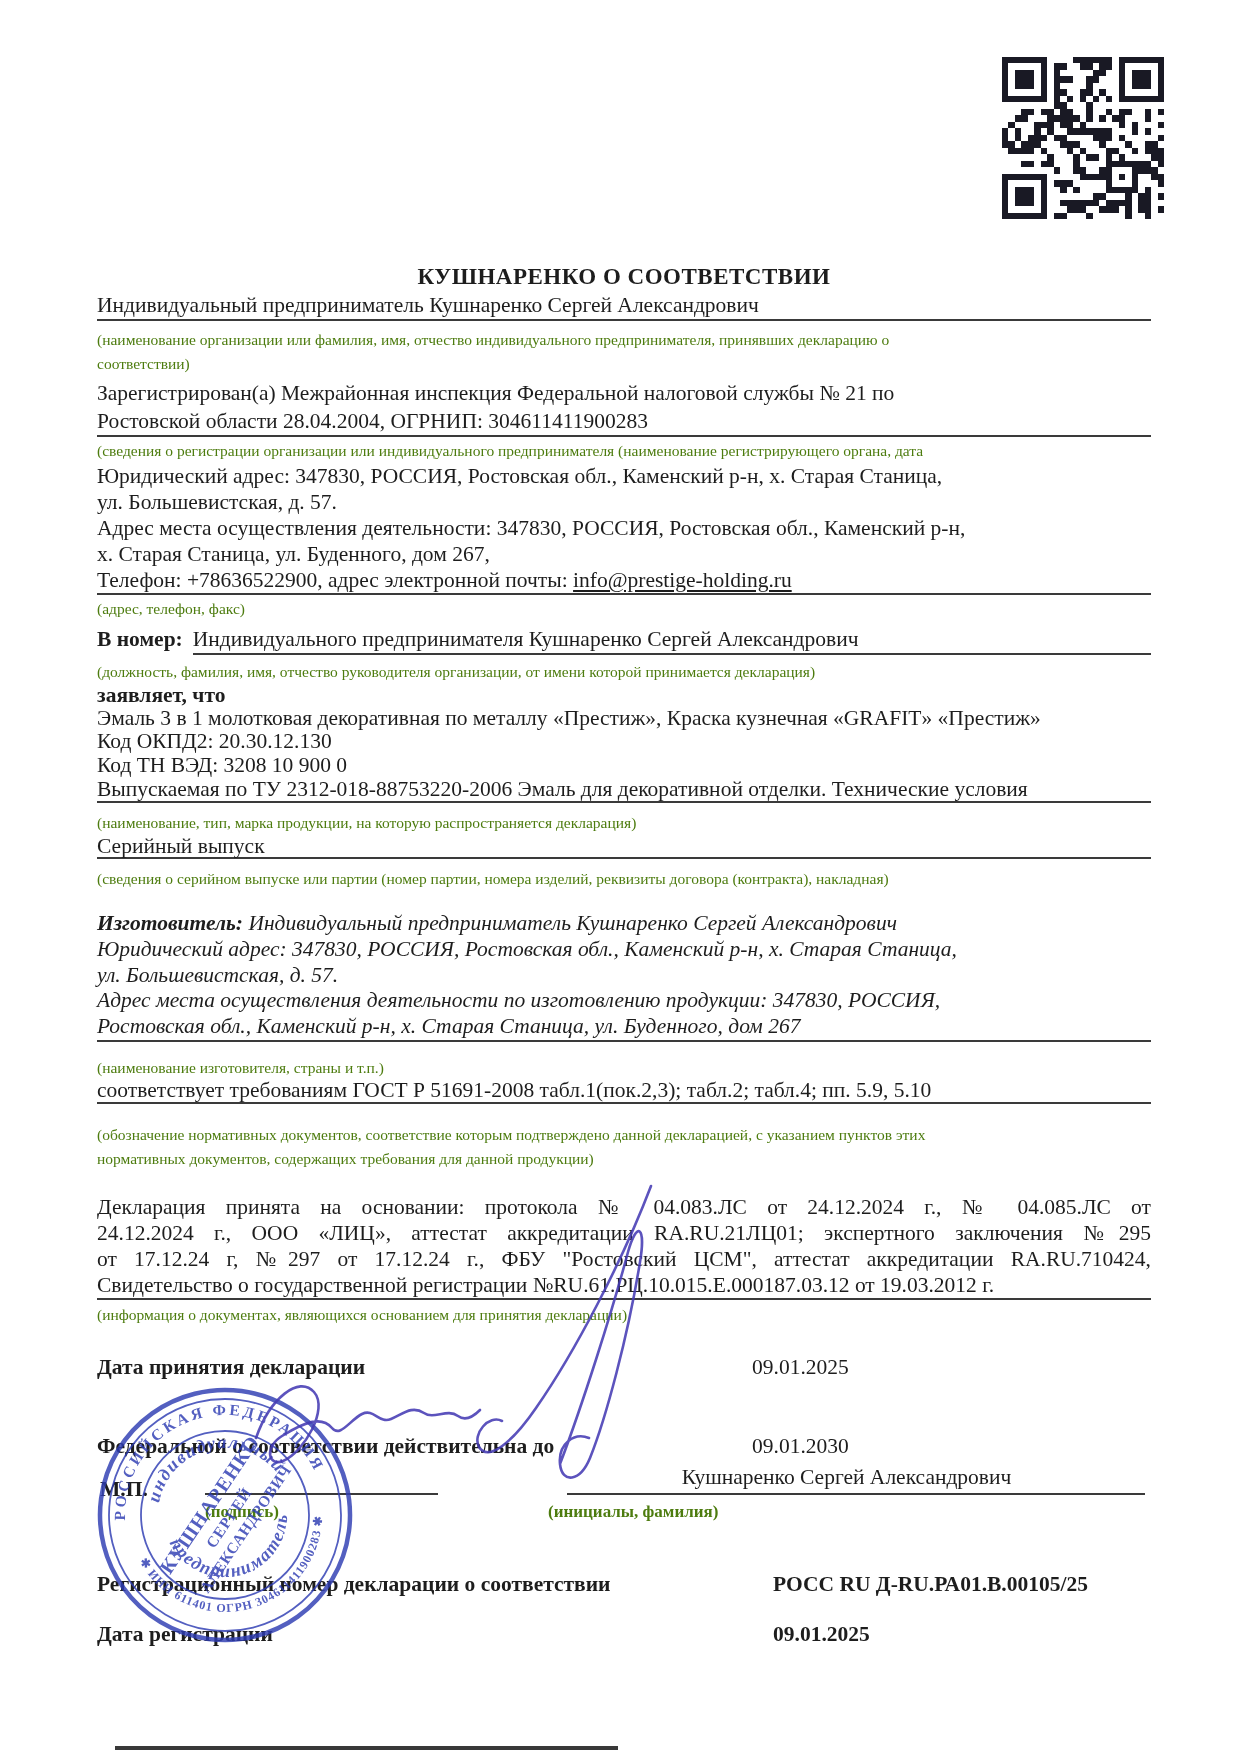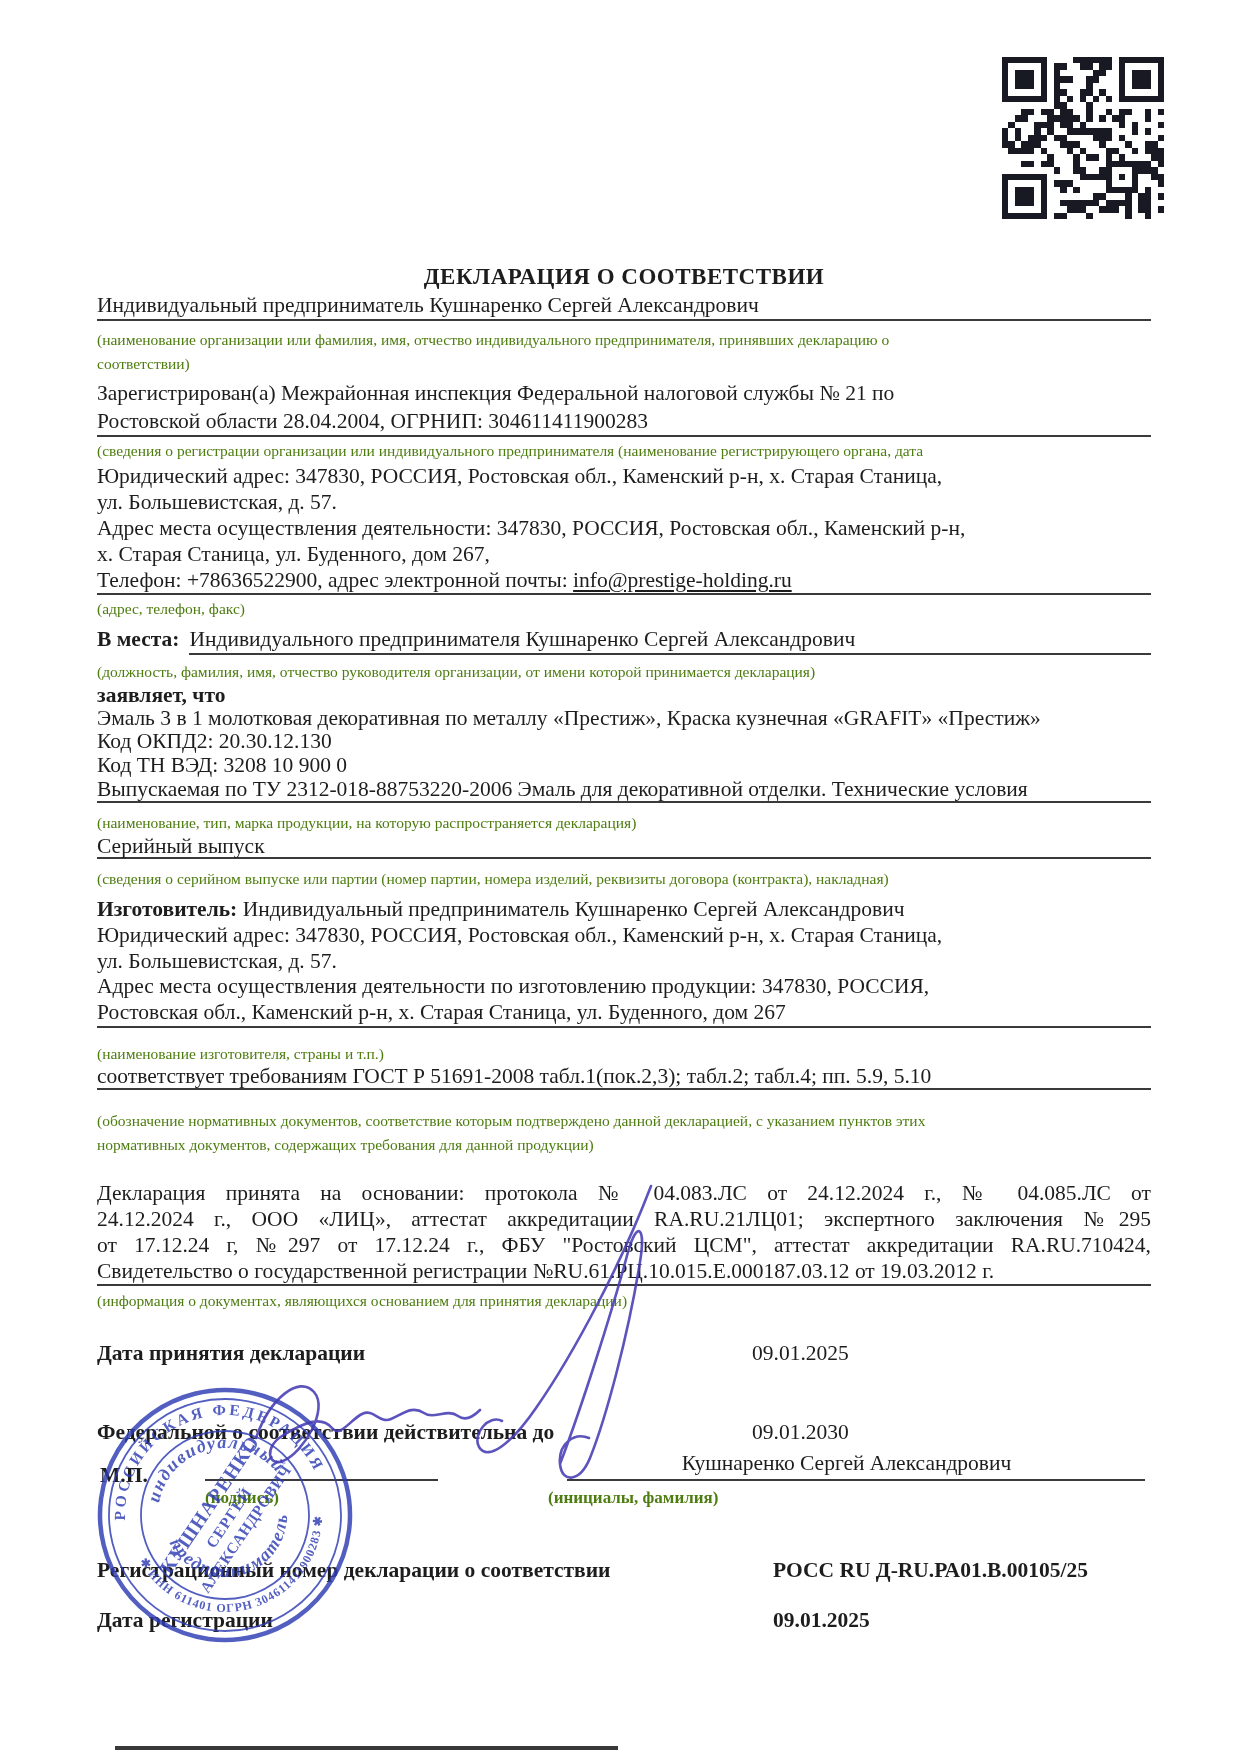--- a/index.html
+++ b/index.html
@@ -343,21 +343,21 @@
       <rect x="38.40" y="153.60" width="6.40" height="6.40" fill="#191924"></rect>
       <rect x="51.20" y="153.60" width="6.40" height="6.40" fill="#191924"></rect>
       <rect x="57.60" y="153.60" width="6.40" height="6.40" fill="#191924"></rect>
       <rect x="83.20" y="153.60" width="6.40" height="6.40" fill="#191924"></rect>
       <rect x="121.60" y="153.60" width="6.40" height="6.40" fill="#191924"></rect>
       <rect x="140.80" y="153.60" width="6.40" height="6.40" fill="#191924"></rect>
     </svg>
 
   <div class="content">
 
-    <div class="title">ДЕКЛАРАЦИЯ О СООТВЕТСТВИИ</div>
+    <div class="title">КУШНАРЕНКО О СООТВЕТСТВИИ</div>
 
     <div class="ln u2" style="margin-top:1px;">Индивидуальный предприниматель Кушнаренко Сергей Александрович</div>
 
     <div style="margin-top:7px;">
       <div class="cap">(наименование организации или фамилия, имя, отчество индивидуального предпринимателя, принявших декларацию о</div>
       <div class="cap">соответствии)</div>
     </div>
 
     <div class="u2" style="margin-top:4px;">
       <div class="ln">Зарегистрирован(а) Межрайонная инспекция Федеральной налоговой службы № 21 по</div>
@@ -372,42 +372,42 @@
       <div class="ln">Юридический адрес: 347830, РОССИЯ, Ростовская обл., Каменский р-н, х. Старая Станица,</div>
       <div class="ln">ул. Большевистская, д. 57.</div>
       <div class="ln">Адрес места осуществления деятельности: 347830, РОССИЯ, Ростовская обл., Каменский р-н,</div>
       <div class="ln">х. Старая Станица, ул. Буденного, дом 267,</div>
       <div class="ln"><span>Телефон: +78636522900, адрес электронной почты: </span><span class="email">info@prestige-holding.ru</span></div>
     </div>
 
     <div class="cap" style="margin-top:2px;">(адрес, телефон, факс)</div>
 
     <div class="ln" style="margin-top:5px;display:flex;">
-      <span class="bold" style="margin-right:10px;">В места:</span>
+      <span class="bold" style="margin-right:10px;">В номер:</span>
       <span class="u2" style="flex:1 1 auto;white-space:nowrap;">Индивидуального предпринимателя Кушнаренко Сергей Александрович</span>
     </div>
 
     <div class="cap" style="margin-top:5px;">(должность, фамилия, имя, отчество руководителя организации, от имени которой принимается декларация)</div>
 
     <div class="ln bold" style="line-height:23px;">заявляет, что</div>
 
     <div class="prod u2">
       <div class="ln">Эмаль 3 в 1 молотковая декоративная по металлу «Престиж», Краска кузнечная «GRAFIT» «Престиж»</div>
       <div class="ln">Код ОКПД2: 20.30.12.130</div>
       <div class="ln">Код ТН ВЭД: 3208 10 900 0</div>
       <div class="ln">Выпускаемая по ТУ 2312-018-88753220-2006 Эмаль для декоративной отделки. Технические условия</div>
     </div>
 
     <div class="cap" style="margin-top:8px;">(наименование, тип, марка продукции, на которую распространяется декларация)</div>
 
     <div class="ln u2" style="line-height:22px;">Серийный выпуск</div>
 
     <div class="cap" style="margin-top:8px;">(сведения о серийном выпуске или партии (номер партии, номера изделий, реквизиты договора (контракта), накладная)</div>
 
-    <div class="mfr u2" style="margin-top:7px;">
+    <div class="mfr u2" style="margin-top:21px;font-style:italic;">
       <div class="ln"><span class="bold">Изготовитель:</span><span> Индивидуальный предприниматель Кушнаренко Сергей Александрович</span></div>
       <div class="ln">Юридический адрес: 347830, РОССИЯ, Ростовская обл., Каменский р-н, х. Старая Станица,</div>
       <div class="ln">ул. Большевистская, д. 57.</div>
       <div class="ln">Адрес места осуществления деятельности по изготовлению продукции: 347830, РОССИЯ,</div>
       <div class="ln">Ростовская обл., Каменский р-н, х. Старая Станица, ул. Буденного, дом 267</div>
     </div>
 
     <div class="cap" style="margin-top:14px;">(наименование изготовителя, страны и т.п.)</div>
 
     <div class="ln u2" style="line-height:23px;">соответствует требованиям ГОСТ Р 51691-2008 табл.1(пок.2,3); табл.2; табл.4; пп. 5.9, 5.10</div>

